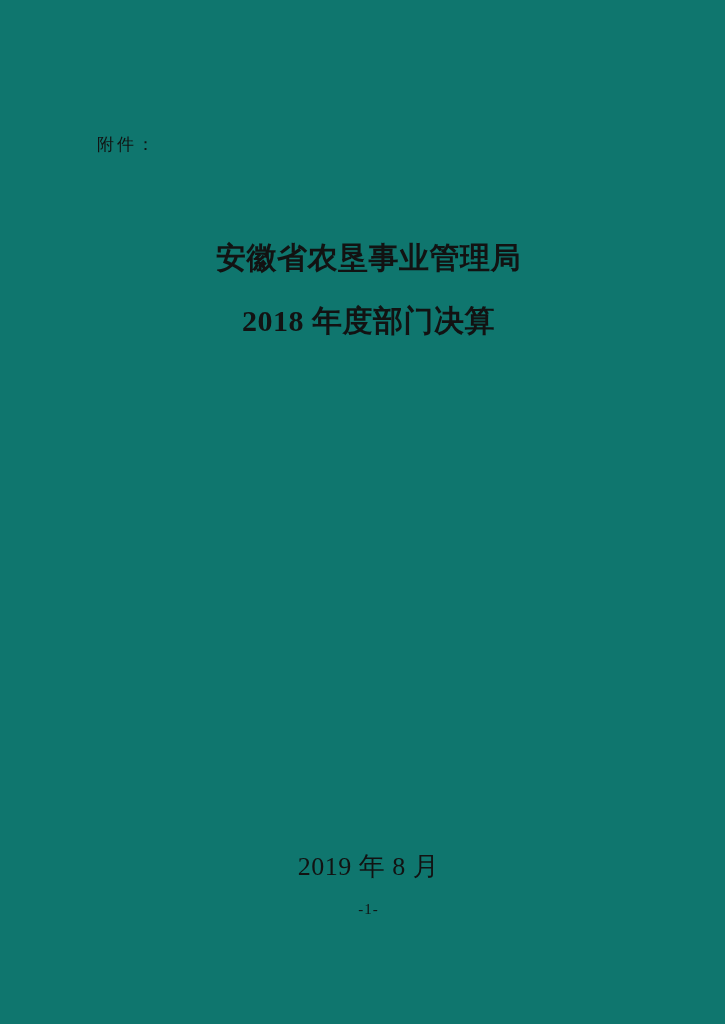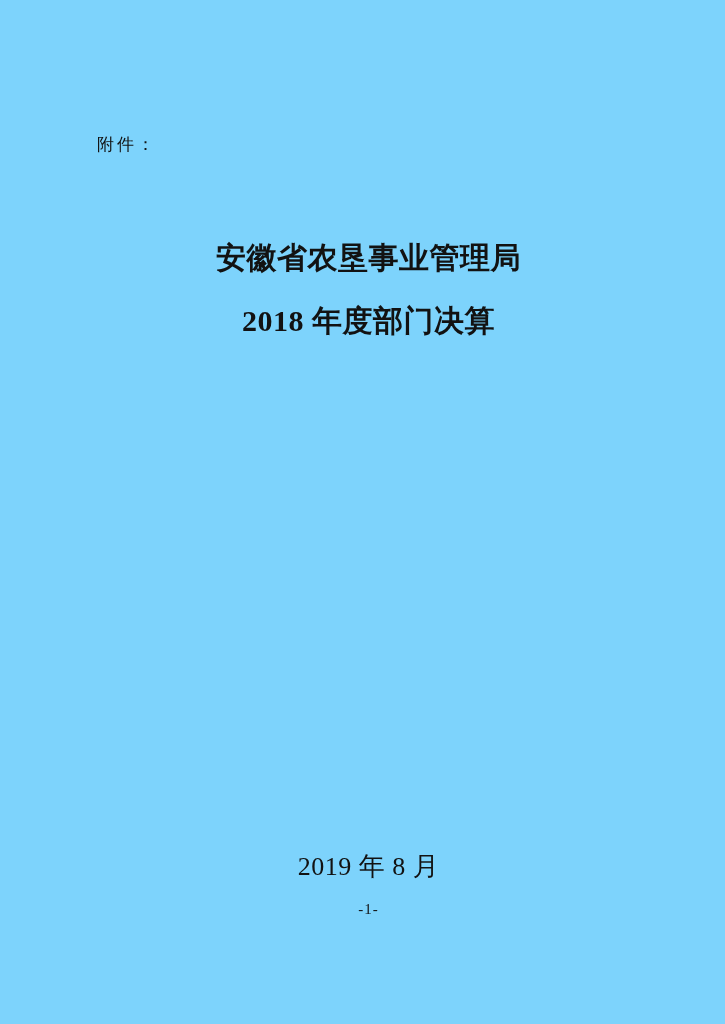--- a/index.html
+++ b/index.html
@@ -11,21 +11,21 @@
     width: 725px;
     height: 1024px;
     font-family: "Liberation Serif", "DejaVu Serif", serif;
     color: #121212;
     overflow: hidden;
   }
   .doc-page {
     position: relative;
     width: 725px;
     height: 1024px;
-    background: #7dd3fc;
+    background: #0f766e;
   }
   .attachment-label {
     position: absolute;
     left: 97px;
     top: 133px;
     font-size: 17px;
     letter-spacing: 3px;
     font-weight: 400;
   }
   .title-line {

